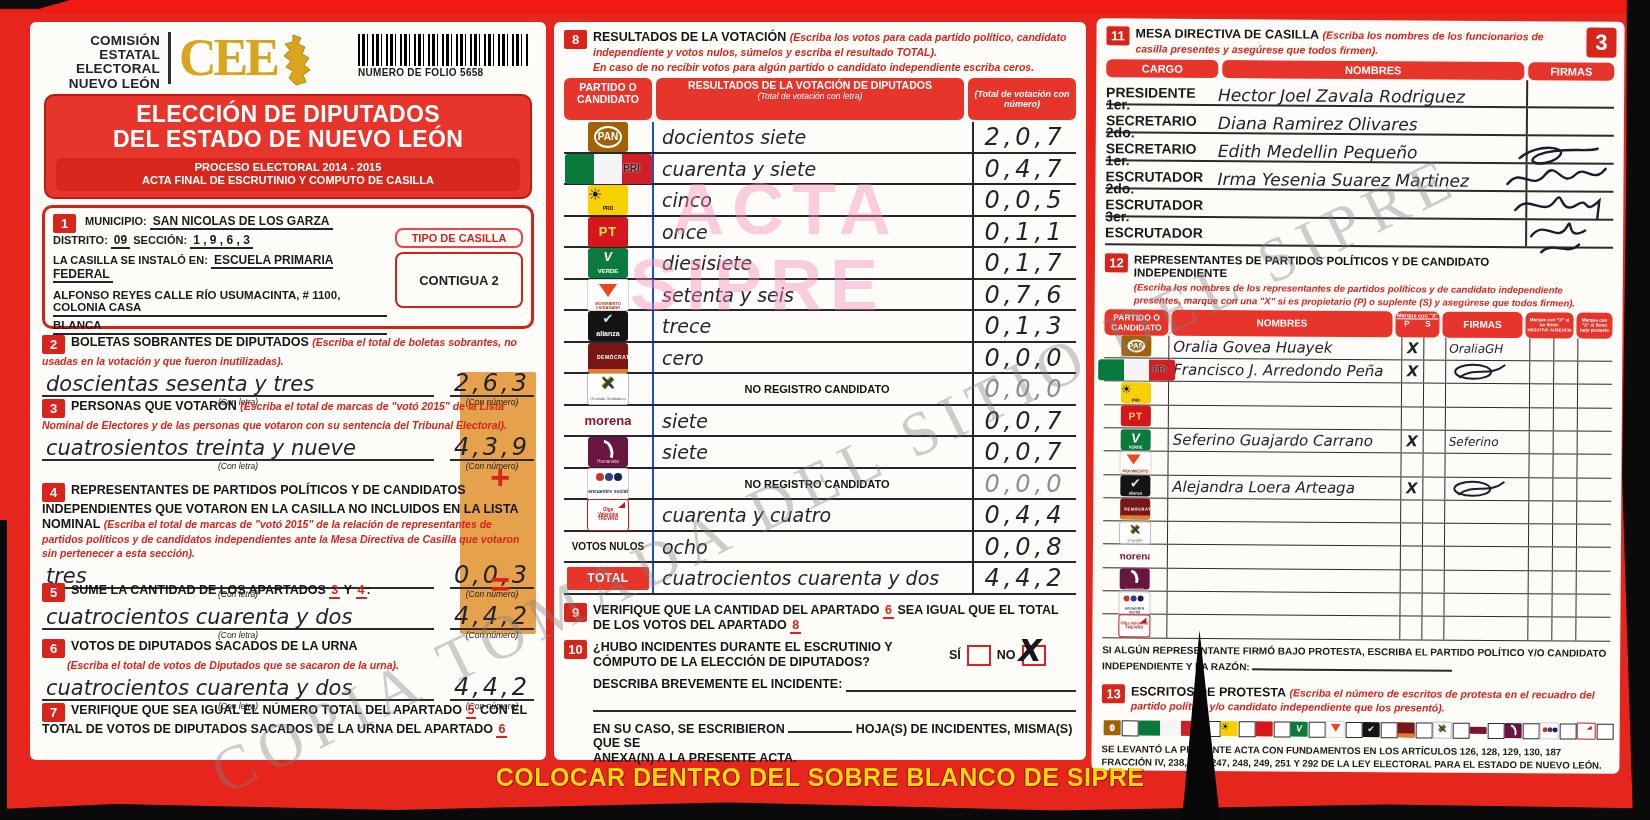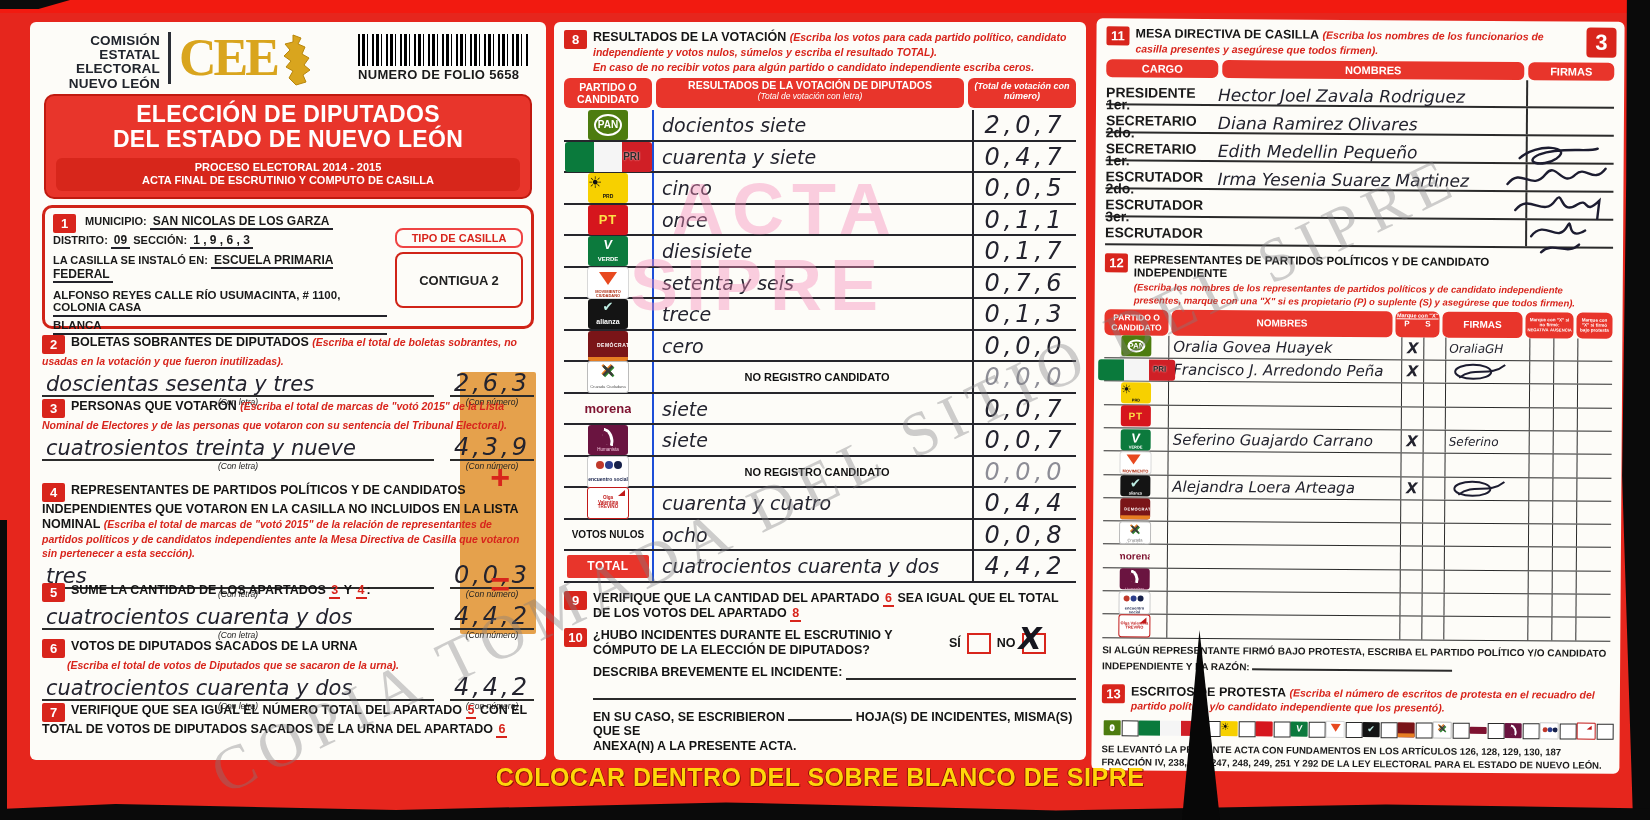--- a/index.html
+++ b/index.html
@@ -48,21 +48,21 @@
   .lp{padding:6px 12px 0 12px;position:relative;height:100%;box-sizing:border-box;}
   .lp-header{display:flex;align-items:flex-start;height:62px;}
   .org{width:118px;text-align:right;font-weight:bold;font-size:13.5px;line-height:1.05;color:#20242c;
         letter-spacing:.2px;padding-top:6px;}
   .org-div{width:3px;background:#2a2e36;height:52px;margin:4px 8px 0 8px;}
   .cee{font-size:52px;font-weight:bold;color:#d9a51e;letter-spacing:-3px;line-height:60px;
         font-family:"Liberation Serif",serif;}
   .nl-shape{margin:6px 2px 0 2px;}
   .bc-wrap{margin-left:auto;padding-top:6px;width:176px;}
   .barcode{height:32px;width:172px;background:repeating-linear-gradient(90deg,#000 0 2px,#fff 2px 4px,#000 4px 7px,#fff 7px 9px,#000 9px 10px,#fff 10px 14px);}
-  .folio{font-size:13px;font-weight:bold;margin-top:1px;letter-spacing:.3px;}
+  .folio{font-size:10px;font-weight:bold;margin-top:1px;letter-spacing:.3px;}
   .titlebox{background:#e8352b;border:2px solid #c01a10;border-radius:10px;margin:4px 2px;padding:6px 6px 6px 6px;text-align:center;}
   .titlebox h1{margin:0;color:#fff;font-size:23px;line-height:1.1;letter-spacing:.3px;}
   .subband{background:#d7261b;border-radius:6px;margin:5px 4px 0 4px;padding:3px 0;color:#fff;
         font-weight:bold;font-size:11px;line-height:1.25;}
   .sec1{border:3px solid #d02418;border-radius:10px;margin:6px 0;padding:6px 8px;display:flex;gap:8px;height:106px;}
   .sec1 .flines{flex:1;font-size:11px;font-weight:bold;}
   .fval{border-bottom:2px solid #23232a;font-size:12px;font-weight:bold;padding:0 3px;}
   .fline{margin-bottom:6px;}
   .addr{border-bottom:2px solid #23232a;font-size:11.5px;font-weight:bold;padding:2px 0;}
   .tipo-col{width:128px;flex:none;padding-top:14px;}
@@ -85,21 +85,21 @@
   #op-eq{top:545px;}
   .s2{height:64px;}.s3{height:84px;}.s4{height:100px;}.s5{height:56px;}.s6{height:64px;}.s7{height:46px;}
 
   
   .mp{padding:8px 10px 0 10px;box-sizing:border-box;}
   .s8head{display:flex;margin-bottom:4px;}
   .s8cols{display:flex;gap:4px;margin-bottom:2px;}
   .s8col1{width:88px;font-size:10.5px;padding:3px 0;}
   .s8col2{flex:1;font-size:10.5px;padding:1px 0;}
   .s8col2 .sub{font-style:italic;font-weight:normal;font-size:8.5px;display:block;}
-  .s8col3{width:104px;font-size:9px;font-style:italic;padding:3px 2px;}
+  .s8col3{width:104px;font-size:9px;font-style:italic;padding:11px 2px;}
   .s8row{display:flex;align-items:center;border-bottom:2px solid #26262c;height:29.5px;}
   .s8c-logo{width:88px;flex:none;display:flex;justify-content:center;}
   .s8c-letra{flex:1;border-left:2px solid #1d4ed8;align-self:stretch;display:flex;align-items:center;padding-left:8px;overflow:hidden;}
   .s8c-num{width:102px;flex:none;border-left:2px solid #26262c;align-self:stretch;display:flex;
         align-items:center;justify-content:center;}
   .letra{font-size:19px;white-space:nowrap;}
   .letra[data-printed="yes"]{font-family:"Liberation Sans",sans-serif;font-style:normal;font-weight:bold;
         font-size:11px;color:#111;width:100%;text-align:center;}
   .num{font-size:24px;letter-spacing:4px;}
   .num[data-ink="pencil"]{color:#8d8d96;}
@@ -160,21 +160,21 @@
   .s13head{display:flex;margin-top:5px;}
   .iconrow{display:flex;justify-content:space-between;align-items:center;margin-top:6px;padding:0 2px;}
   .mini-group{display:flex;align-items:center;gap:1px;}
   .pbox{width:15px;height:14px;border:1.5px solid #2b2b2b;background:#fff;}
   .legal{font-weight:bold;font-size:9.6px;line-height:1.35;margin-top:7px;}
 
   
   .plogo{position:relative;width:40px;height:30px;border-radius:3px;display:flex;align-items:center;
         justify-content:center;overflow:hidden;flex:none;}
   .plogo-label{position:relative;z-index:2;text-align:center;line-height:1;}
-  [data-logo="pan"]{background:#4d7c0f;}
+  [data-logo="pan"]{background:#a16207;}
   [data-logo="pan"]::before{content:"";position:absolute;inset:4px 6px;border:2px solid #fff;border-radius:50%;}
   [data-logo="pan"] .plogo-label{color:#fff;font-weight:bold;font-size:10px;}
   [data-logo="pri"]{background:linear-gradient(90deg,#0a7a3c 0 33%,#f5f5f5 33% 66%,#d01f26 66%);padding-left:47px;}
   [data-logo="pri"] .plogo-label{color:#2a2a2a;font-weight:bold;font-size:10px;text-shadow:0 0 2px #fff;}
   [data-logo="prd"]{background:#f7d000;}
   [data-logo="prd"]::before{content:"☀";position:absolute;top:0px;left:0;right:0;font-size:16px;color:#111;line-height:20px;}
   [data-logo="prd"] .plogo-label{color:#111;font-weight:bold;font-size:5px;margin-top:16px;}
   [data-logo="pt"]{background:#d6161d;}
   [data-logo="pt"] .plogo-label{color:#fde047;font-weight:bold;font-size:13px;letter-spacing:1px;}
   [data-logo="verde"]{background:#0c7a3d;}

